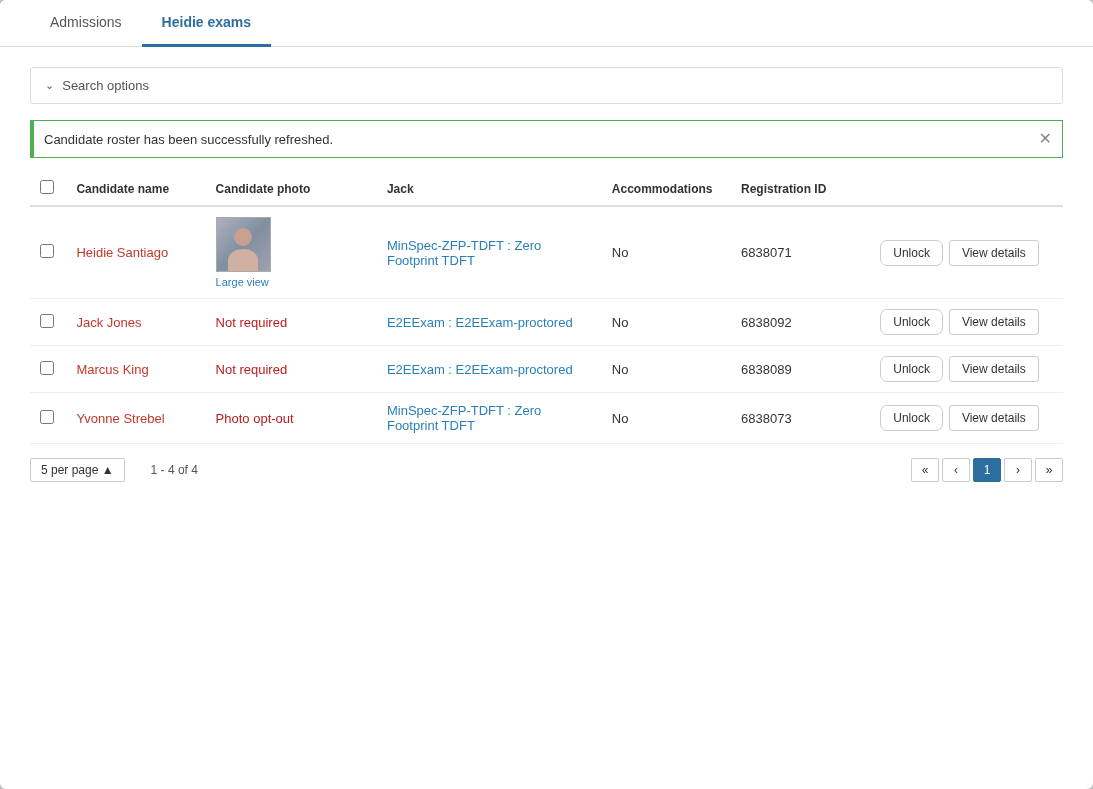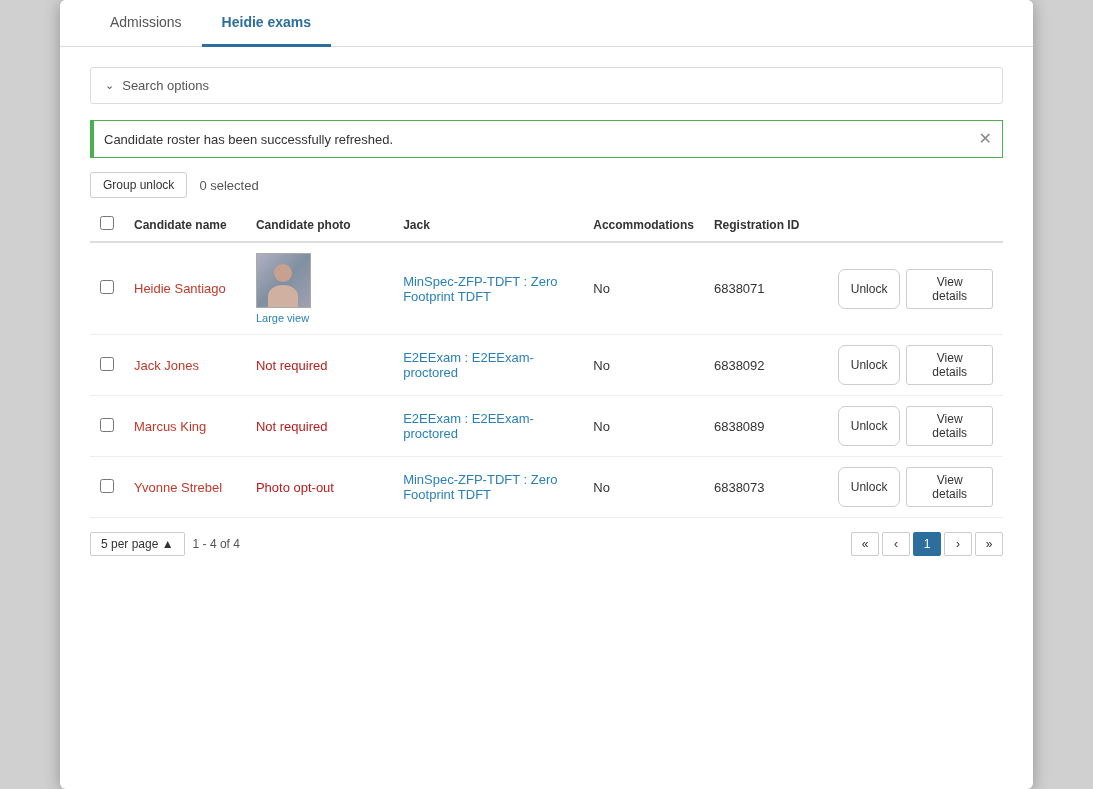--- a/index.html
+++ b/index.html
@@ -6,21 +6,21 @@
     body {
       font-family: Arial, sans-serif;
       font-size: 13px;
       background: #d0d0d0;
       display: flex;
       justify-content: center;
       align-items: center;
       min-height: 100vh;
     }
     .window {
-      width: 973px;
+      width: 1093px;
       min-height: 789px;
       background: #fff;
       border-radius: 6px;
       box-shadow: 0 2px 16px rgba(0,0,0,0.3);
       overflow: hidden;
       display: flex;
       flex-direction: column;
     }
     .tabs {
       display: flex;
@@ -287,24 +287,20 @@
     <div class="search-options-bar">
       <span class="chevron-icon">⌄</span>
       <span>Search options</span>
     </div>
 
     <div class="success-banner">
       <span>Candidate roster has been successfully refreshed.</span>
       <button class="close-btn">✕</button>
     </div>
 
-    <div class="toolbar">
-      <button class="btn">Group unlock</button>
-      <span class="selected-count">0 selected</span>
-    </div>
 
     <table>
       <thead>
         <tr>
           <th class="th-checkbox">
             <input type="checkbox" style="">
           </th>
           <th class="col-name">Candidate name</th>
           <th class="col-photo">Candidate photo</th>
           <th class="col-exam">Jack</th>
@@ -373,21 +369,21 @@
               <div class="action-btns">
                 <button class="btn-unlock">Unlock</button>
                 <button class="btn-view">View details</button>
               </div>
             </td>
           </tr>
         </tbody>
     </table>
 
     <div class="pagination">
-      <div style="display:flex;align-items:center;gap:8px;">
+      <div style="display:flex;align-items:center;gap:26px;">
         <button class="per-page-btn">5 per page ▲</button>
         <span class="page-info">1 - 4 of 4</span>
       </div>
       <div class="pagination-controls">
         <button class="page-btn">«</button>
         <button class="page-btn">‹</button>
         <button class="page-btn active">1</button>
         <button class="page-btn">›</button>
         <button class="page-btn">»</button>
       </div>

